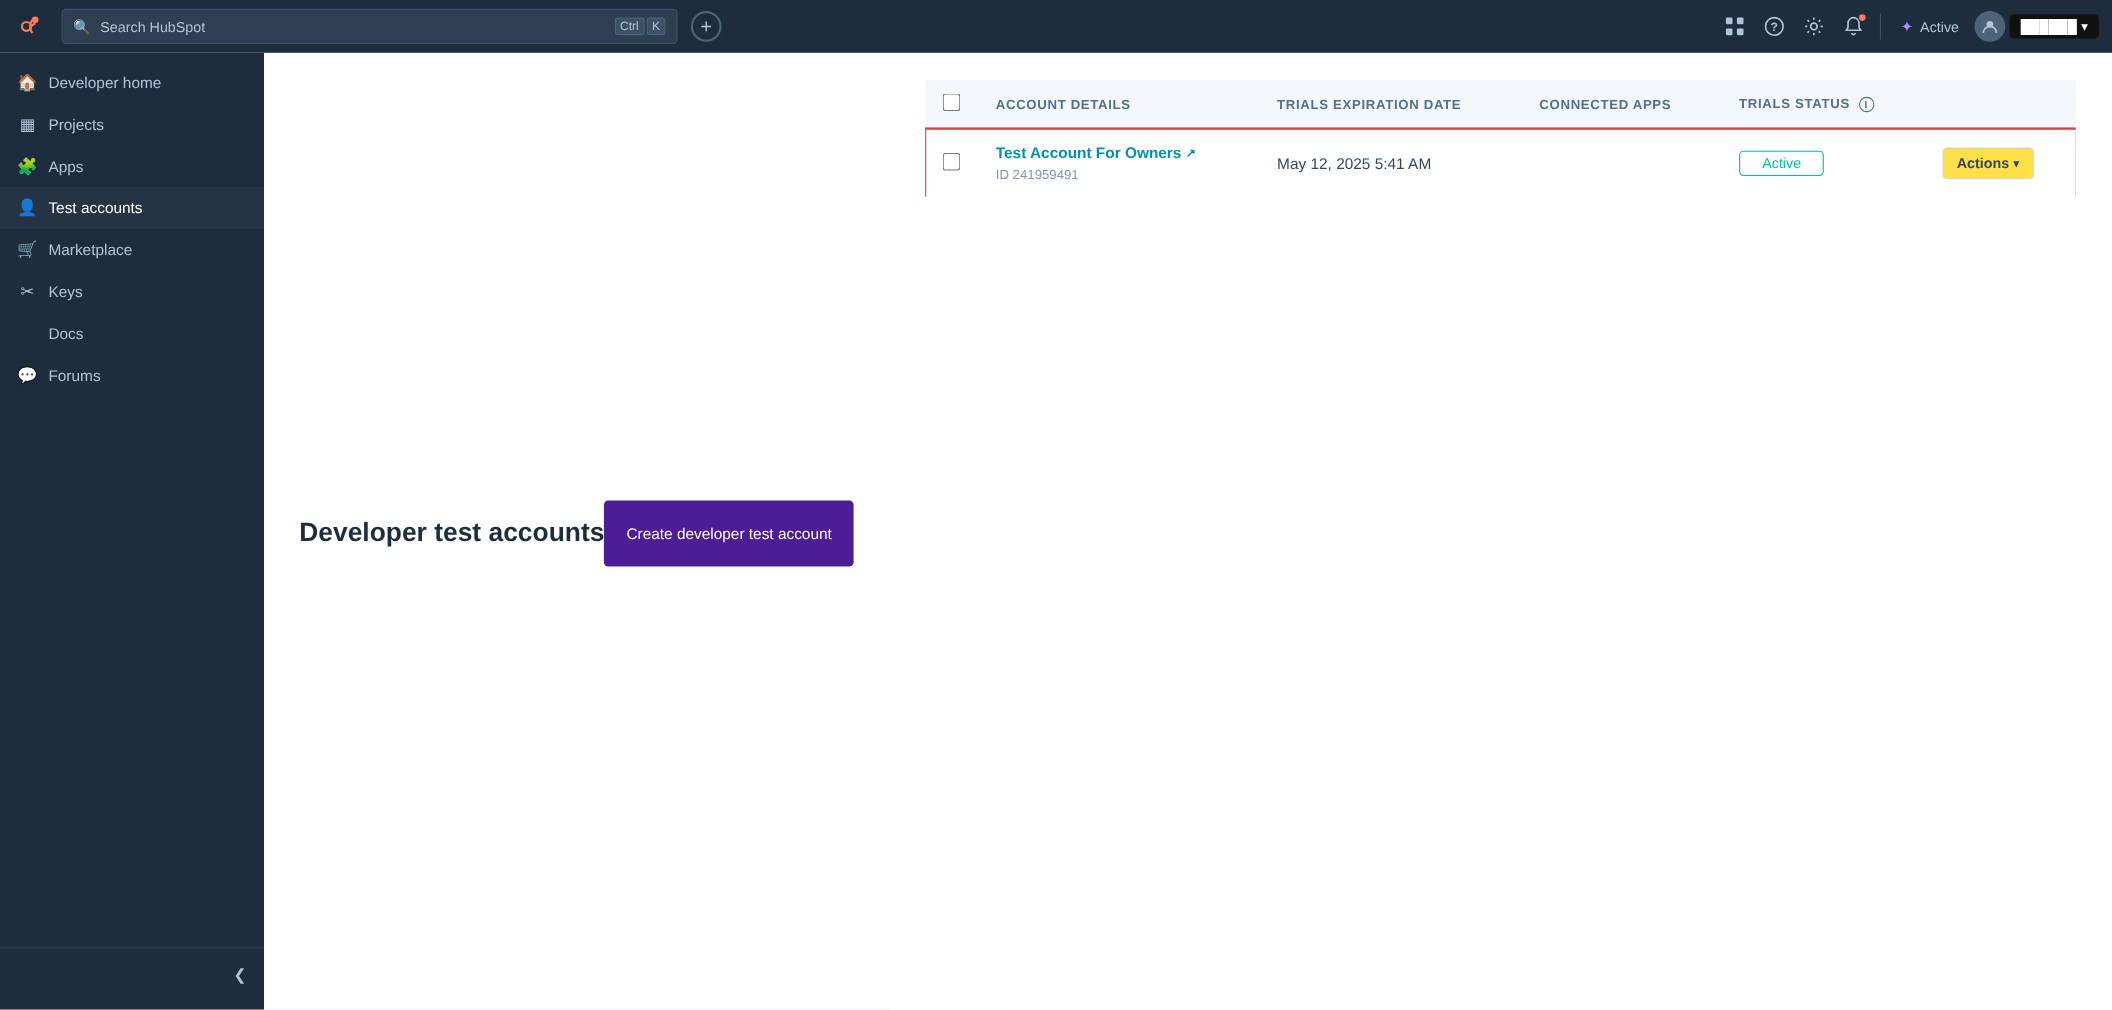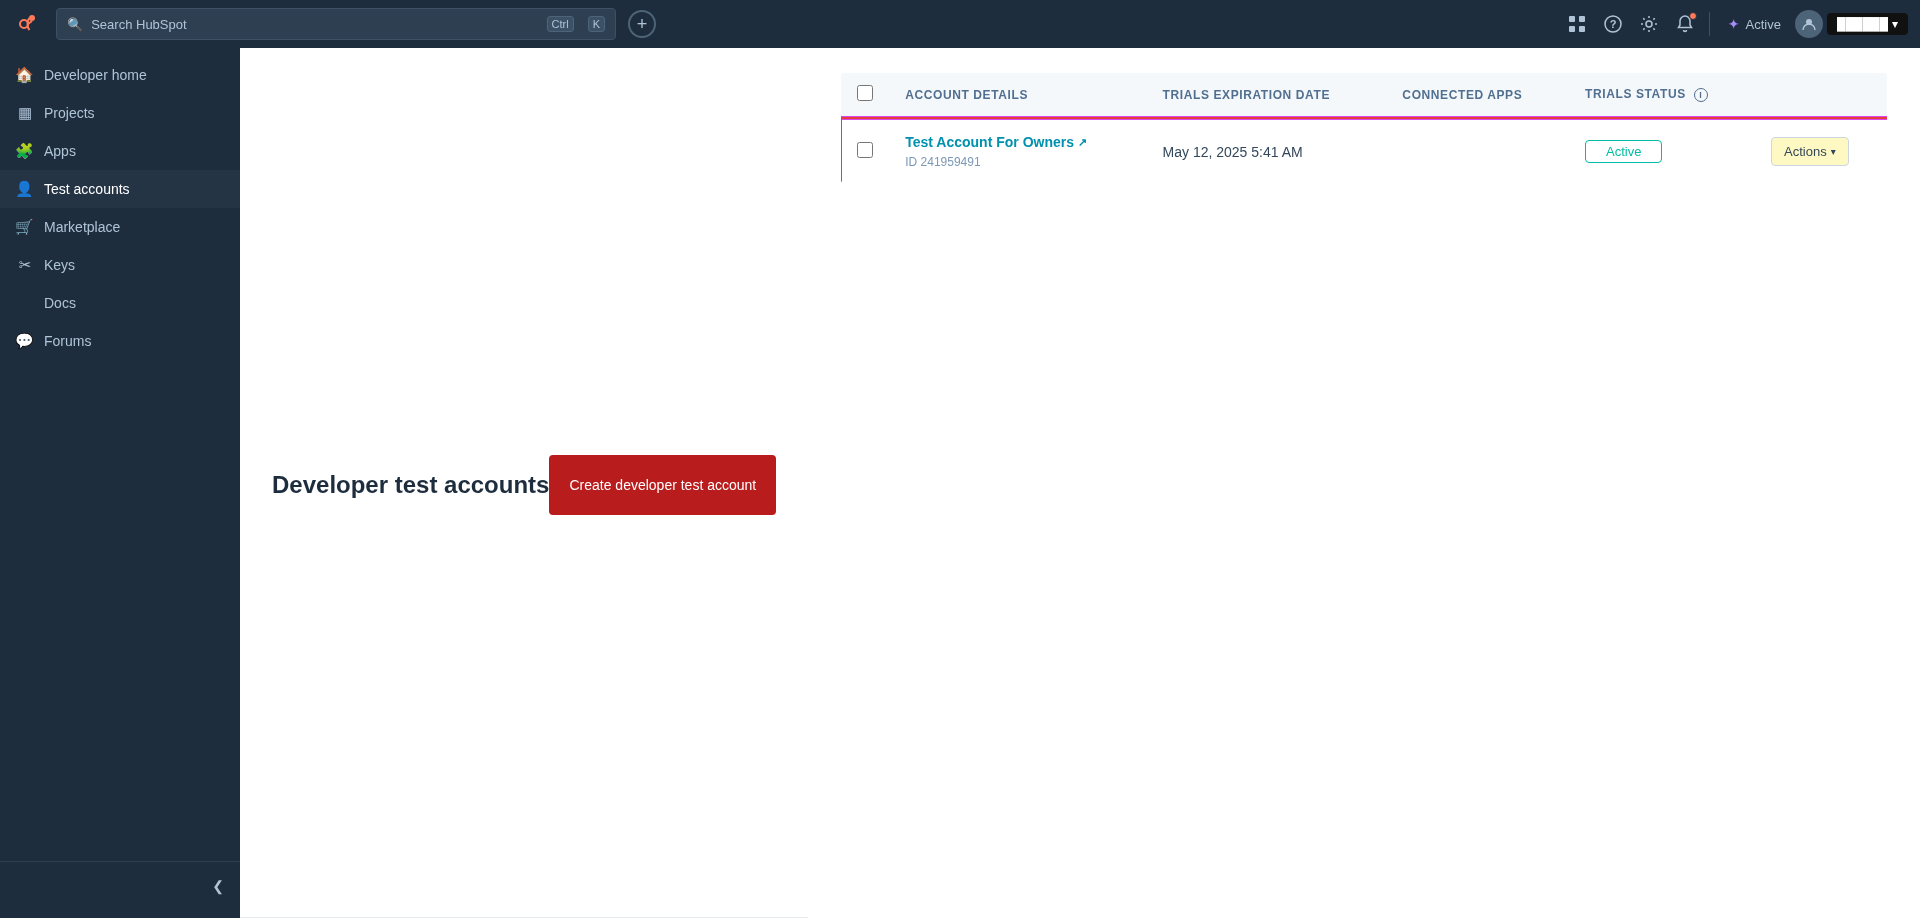--- a/index.html
+++ b/index.html
@@ -34,21 +34,21 @@
       align-items: center;
       padding: 0 10px;
       gap: 8px;
       color: #b0c4d8;
       font-size: 13px;
       cursor: text;
     }
     .search-bar .kbd-hint {
       margin-left: auto;
       display: flex;
-      gap: 14px;
+      gap: 2px;
       align-items: center;
     }
     .kbd {
       background: #3d5166;
       border: 1px solid #4d6377;
       border-radius: 3px;
       padding: 1px 4px;
       font-size: 11px;
       color: #b0c4d8;
     }
@@ -189,21 +189,21 @@
       justify-content: space-between;
       border-bottom: 1px solid #e5eaf0;
       background: #fff;
     }
     .page-title {
       font-size: 24px;
       font-weight: 700;
       color: #1e2d3d;
     }
     .create-btn {
-      background: #b91c1c;
+      background: #4c1d95;
       color: #fff;
       border: none;
       padding: 22px 20px;
       border-radius: 4px;
       font-size: 14px;
       font-weight: 500;
       cursor: pointer;
       white-space: nowrap;
     }
 
@@ -223,21 +223,21 @@
       background: #f5f8fa;
     }
     .data-table th {
       padding: 12px 16px;
       font-size: 12px;
       font-weight: 600;
       color: #516f90;
       text-align: left;
       text-transform: uppercase;
       letter-spacing: 0.05em;
-      border-bottom: 4px solid #d946ef;
+      border-bottom: 1px solid #d946ef;
     }
     .data-table td {
       padding: 14px 16px;
       font-size: 14px;
       color: #33475b;
       border-bottom: 1px solid #e5eaf0;
       vertical-align: middle;
     }
     .data-table tbody tr:last-child td {
       border-bottom: none;
@@ -277,25 +277,26 @@
       font-weight: 500;
       background: transparent;
     }
     .actions-btn {
       display: flex;
       align-items: center;
       gap: 4px;
       padding: 6px 12px;
       border: 1px solid #cbd6e2;
       border-radius: 4px;
-      background: #fef9c3;
+      background: #fde047;
       color: #33475b;
       font-size: 13px;
       cursor: pointer;
       white-space: nowrap;
+      font-weight: bold;
     }
     .actions-chevron { font-size: 10px; }
 
     
     .info-icon {
       display: inline-flex;
       align-items: center;
       justify-content: center;
       width: 14px; height: 14px;
       border-radius: 50%;

